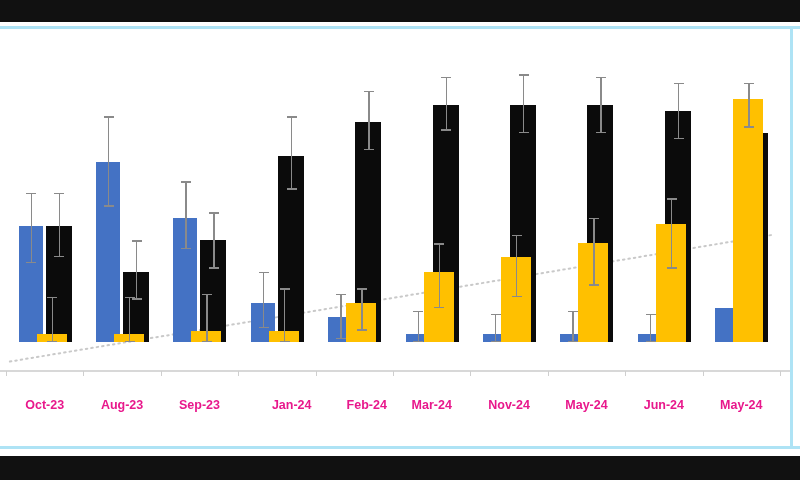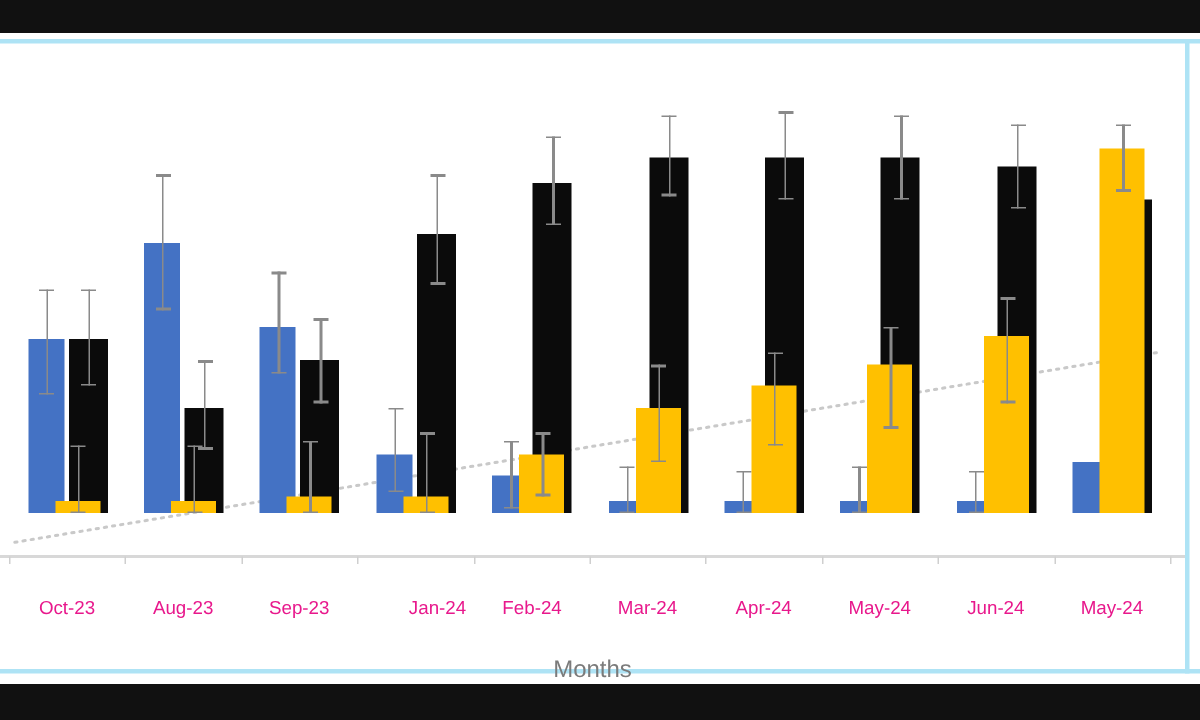--- a/index.html
+++ b/index.html
@@ -58,21 +58,21 @@
   .err .cap.t{top:0;}
   .err .cap.b{bottom:0;}
 
   
   .trend{position:absolute;left:0;top:0;width:790px;height:320px;overflow:visible;}
 
   
   .xlabels{position:absolute;left:0;top:338px;width:790px;height:22px;}
   .xlab{
     position:absolute;top:0;text-align:center;
-    color:#e8188c;font-size:12.5px;font-weight:normal;white-space:nowrap;
+    color:#e8188c;font-size:12.5px;font-weight:bold;white-space:nowrap;
   }
   .axis-title{
     position:absolute;left:0;top:378px;width:790px;text-align:center;
     color:#7b7b7b;font-size:16px;
   }
 
   
   .legend{
     position:absolute;left:0;top:416px;width:790px;height:26px;
     display:flex;align-items:center;justify-content:center;gap:30px;
@@ -278,26 +278,25 @@
         </div>
       <svg class="trend" id="trend" viewBox="0 0 790 320">
           <line x1="9.869999999999997" y1="301.54" x2="773.8080000000001" y2="174.64000000000001" stroke="#C9C9C9" stroke-width="2" stroke-linecap="round" stroke-dasharray="1.5 4"></line>
         </svg>
 
       <div class="xlabels" id="xlabels">
           <div class="xlab" style="left: 6px; width: 77.4px;">Oct-23</div>
           <div class="xlab" style="left: 83.4px; width: 77.4px;">Aug-23</div>
           <div class="xlab" style="left: 160.8px; width: 77.4px;">Sep-23</div>
           <div class="xlab" style="left: 253px; width: 77.4px;">Jan-24</div>
-          <div class="xlab" style="left: 316px; width: 77.4px;">Feb-24</div>
+          <div class="xlab" style="left: 328px; width: 77.4px;">Feb-24</div>
           <div class="xlab" style="left: 393px; width: 77.4px;">Mar-24</div>
-          <div class="xlab" style="left: 470.4px; width: 77.4px;">Apr-24</div>
+          <div class="xlab" style="left: 470.4px; width: 77.4px;">Nov-24</div>
           <div class="xlab" style="left: 547.8px; width: 77.4px;">May-24</div>
           <div class="xlab" style="left: 625.2px; width: 77.4px;">Jun-24</div>
           <div class="xlab" style="left: 702.6px; width: 77.4px;">May-24</div>
         </div>
-      <div class="axis-title">Months</div>
 
       <div class="legend" id="legend"></div>
     </div>
 
   </div>
 </div>
 
 </body></html>

